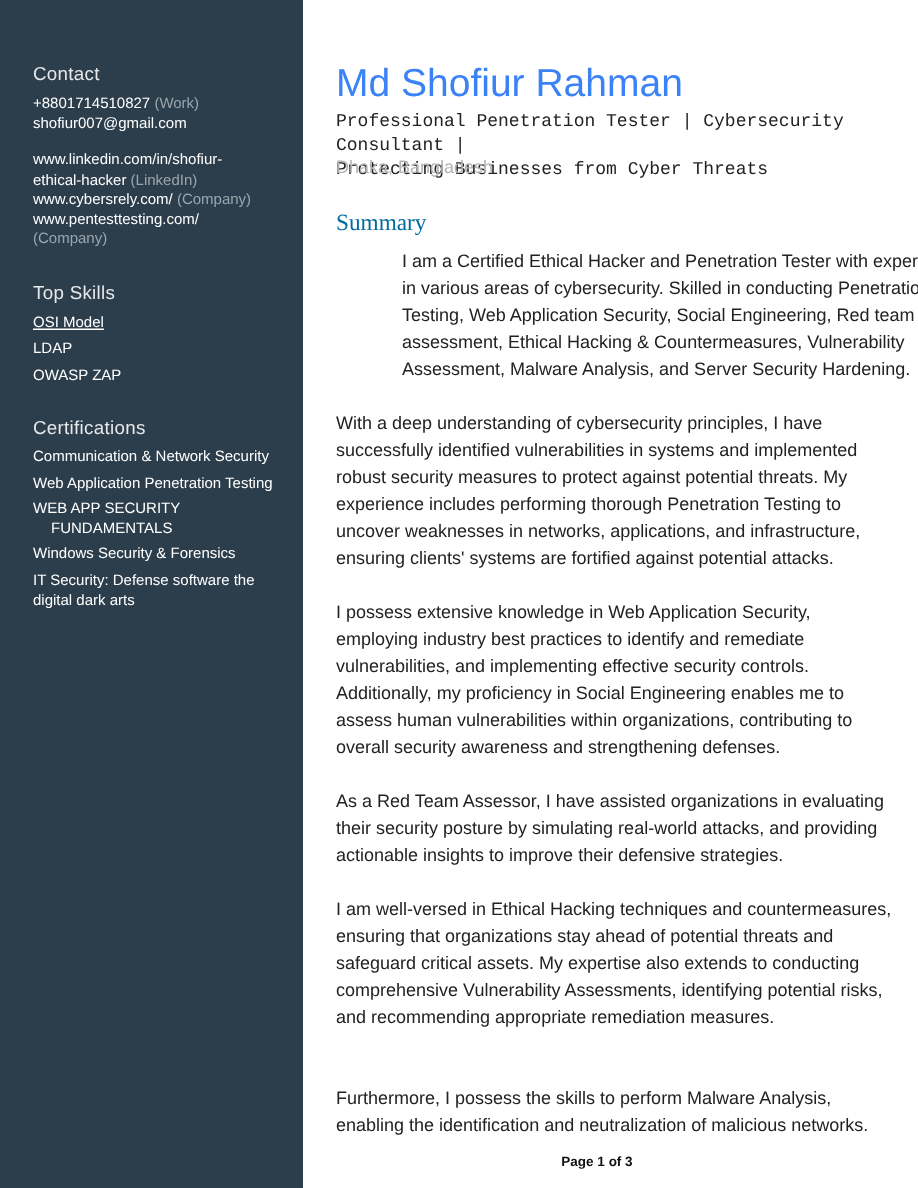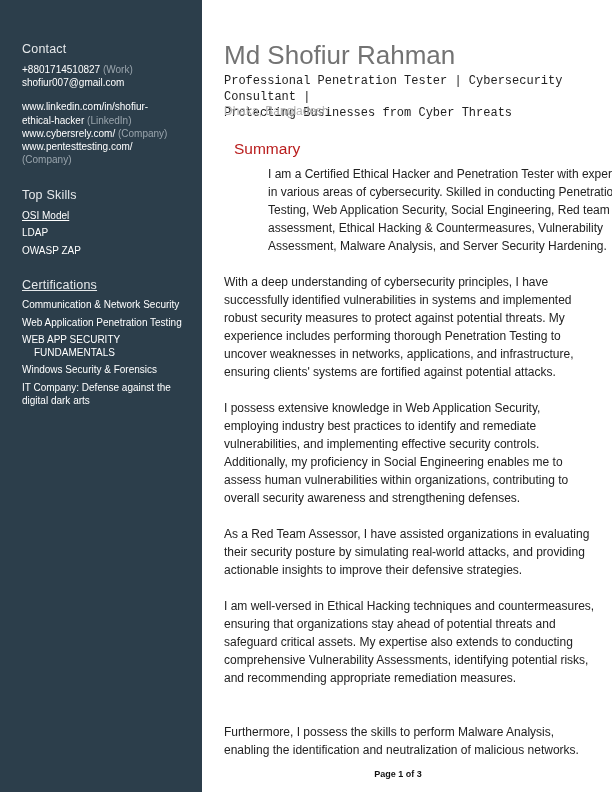--- a/index.html
+++ b/index.html
@@ -3,24 +3,24 @@
 <meta charset="utf-8">
 <style>
   html, body { margin:0; padding:0; }
   body { width:612px; height:792px; position:relative; overflow:hidden; background:#ffffff; font-family:"Liberation Sans", sans-serif; }
   .sidebar { position:absolute; left:0; top:0; width:202px; height:792px; background:#2c3e4b; color:#ffffff; }
   .side-inner { position:absolute; left:22px; top:0; width:175px; }
   .side-h { position:absolute; font-size:12.5px; color:#e6e9eb; letter-spacing:0.2px; }
   .side-t { position:absolute; font-size:10px; line-height:13px; color:#ffffff; white-space:nowrap; }
   .muted { color:#9aa5ad; }
   .main { position:absolute; left:224px; top:0; width:370px; }
-  .name { position:absolute; top:40px; left:0; font-size:26px; color:#737373; white-space:nowrap; }
+  .name { position:absolute; top:40px; left:0; font-size:26px; color:#3b82f6; white-space:nowrap; }
   .headline { position:absolute; top:73px; left:0; font-size:12px; line-height:16px; color:#222; width:370px;font-family:Liberation Mono, monospace; }
   .location { position:absolute; top:104px; left:0; font-size:12px; color:#b4b4b4; }
-  .sec-title { position:absolute; top:140px; left:10px; font-size:15.5px; color:#b91c1c; }
+  .sec-title { position:absolute; top:140px; left:0; font-size:15.5px; color:#0369a1;font-family:Liberation Serif, serif; }
   .para { position:absolute; left:0; width:372px; font-size:12px; line-height:18px; color:#222; }
   .footer { position:absolute; top:769px; left:0; width:592px; text-align:center; font-size:9px; font-weight:bold; color:#111; }
   .footer span { position:relative; left:102px; }
 </style>
 </head>
 <body>
 
 <div class="sidebar">
   <div class="side-inner">
     <div class="side-h" style="top:42px;">Contact</div>
@@ -40,27 +40,27 @@
       <span class="muted">(Company)</span>
     </div>
     <div class="side-t" style="top:140px;">www.pentesttesting.com/</div>
     <div class="side-t muted" style="top:153px;">(Company)</div>
 
     <div class="side-h" style="top:188px;">Top Skills</div>
     <div class="side-t" style="top:209px;text-decoration:underline;">OSI Model</div>
     <div class="side-t" style="top:226px;">LDAP</div>
     <div class="side-t" style="top:244px;">OWASP ZAP</div>
 
-    <div class="side-h" style="top:278px;text-decoration:underline;">Certifications</div>
+    <div class="side-h" style="top:278px;">Certifications</div>
     <div class="side-t" style="top:298px;">Communication &amp; Network Security</div>
     <div class="side-t" style="top:316px;">Web Application Penetration Testing</div>
     <div class="side-t" style="top:333px;">WEB APP SECURITY</div>
     <div class="side-t" style="top:346px;margin-left:12px;">FUNDAMENTALS</div>
     <div class="side-t" style="top:363px;">Windows Security &amp; Forensics</div>
-    <div class="side-t" style="top:381px;">IT Company: Defense against the</div>
+    <div class="side-t" style="top:381px;">IT Security: Defense software the</div>
     <div class="side-t" style="top:394px;">digital dark arts</div>
   </div>
 </div>
 
 <div class="main">
   <div class="name">Md Shofiur Rahman</div>
   <div class="headline">
     <div>Professional Penetration Tester | Cybersecurity Consultant |</div>
     <div>Protecting Businesses from Cyber Threats</div>
   </div>

